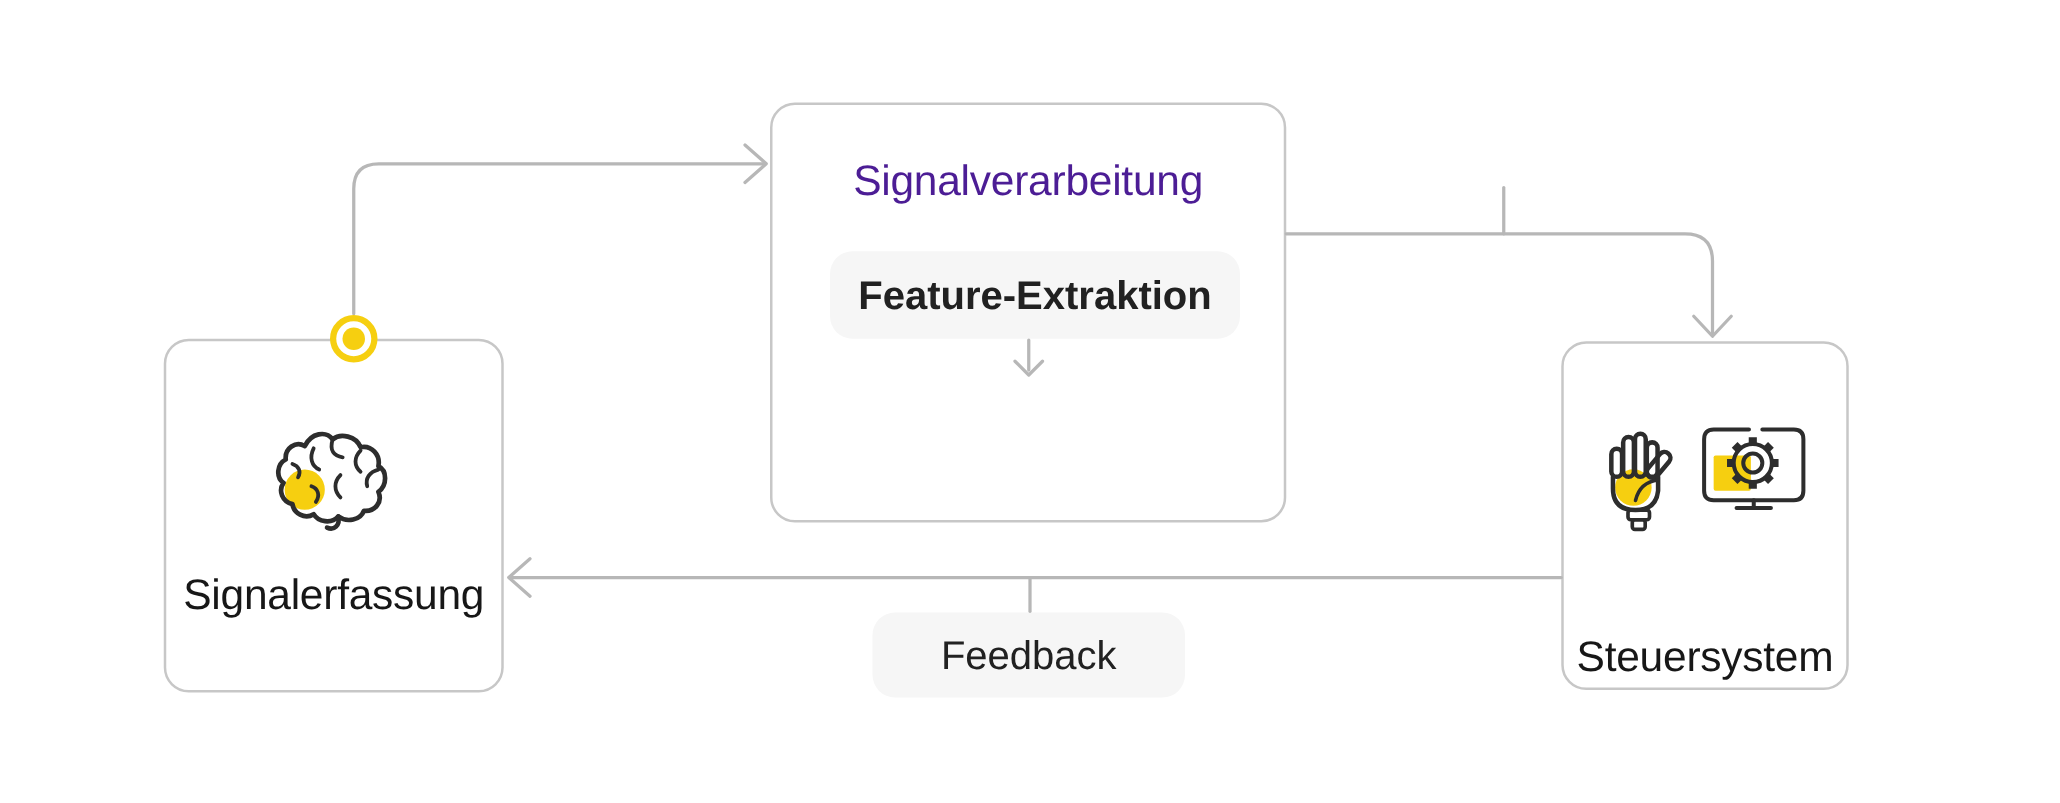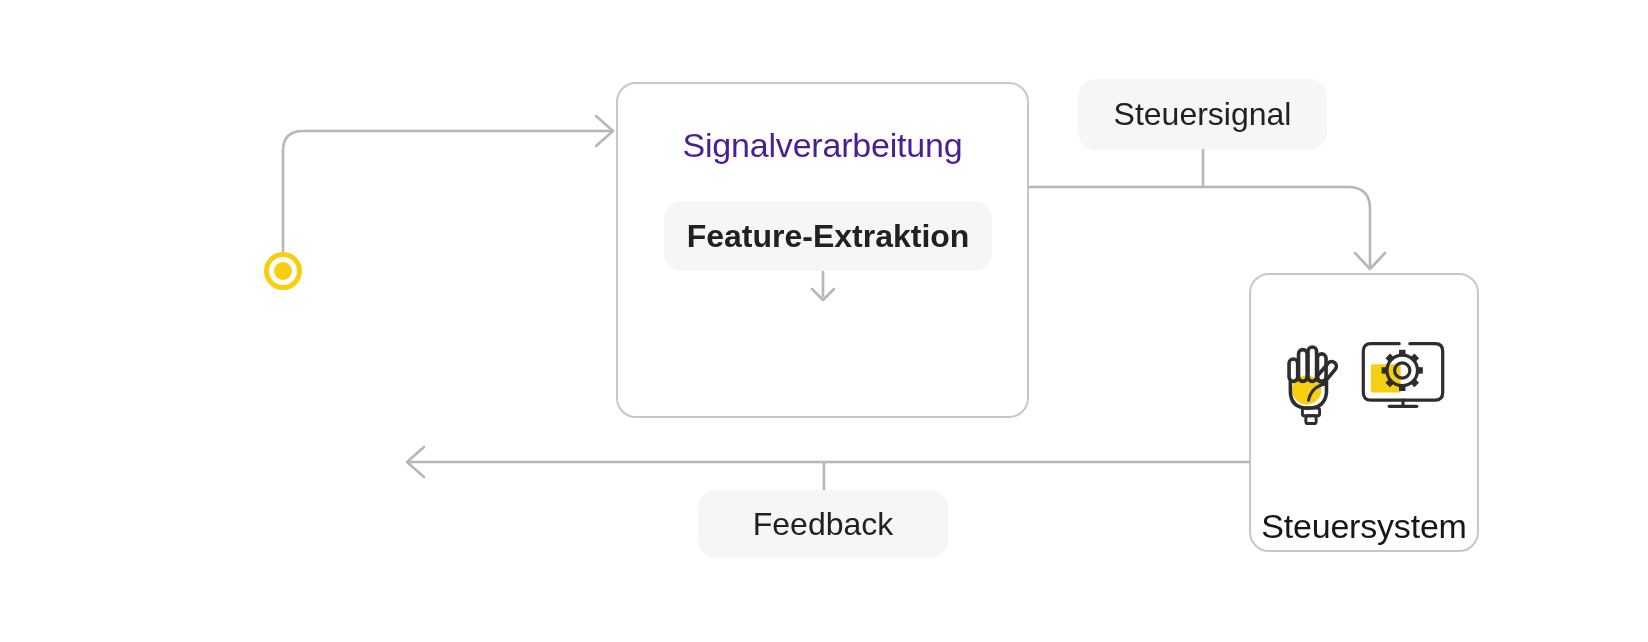--- a/index.html
+++ b/index.html
@@ -58,20 +58,37 @@
   svg .ln{stroke:#b7b7b7;stroke-width:2.6;fill:none;stroke-linecap:round;stroke-linejoin:round;}
   svg .art{stroke:#2d2d2d;stroke-width:4.2;fill:none;stroke-linecap:round;stroke-linejoin:round;}
   svg .art-thin{stroke:#2d2d2d;stroke-width:3.4;fill:none;stroke-linecap:round;stroke-linejoin:round;}
   svg .accent{fill:#f6cf10;stroke:none;}
 </style>
 </head>
 <body>
 
 <div class="canvas">
 
+  <div class="node" style="left:131px;top:271px;width:272px;height:283px;">
+    <div class="icon-wrap" style="top:60px;">
+      <svg width="100" height="96" viewBox="0 0 112 104">
+        <circle class="accent" cx="30" cy="64" r="18"></circle>
+        <path class="art" d="M30,25 C22,20 12,27 13,37 C5,41 4,53 11,58 C6,65 10,75 19,77 C20,85 30,91 38,86 C42,93 54,95 60,88 C68,94 80,91 83,83 C93,84 100,75 96,66 C104,60 104,47 96,43 C98,33 90,24 80,26 C76,16 62,13 55,19 C49,11 36,13 30,25 Z"></path>
+        <path class="art" d="M60,88 C62,96 56,101 50,98"></path>
+        <path class="art-thin" d="M38,27 C34,35 36,43 43,46"></path>
+        <path class="art-thin" d="M55,19 C52,29 56,34 64,35"></path>
+        <path class="art-thin" d="M80,29 C74,35 74,43 80,48"></path>
+        <path class="art-thin" d="M96,46 C88,48 84,54 86,61"></path>
+        <path class="art-thin" d="M62,51 C56,57 56,65 62,71"></path>
+        <path class="art-thin" d="M36,61 C42,63 44,69 40,75"></path>
+        <path class="art-thin" d="M19,41 C25,43 27,48 24,53"></path>
+      </svg>
+    </div>
+    <div class="node-label" style="top:184px;">Signalerfassung</div>
+  </div>
 
   <div class="node" style="left:616px;top:82px;width:413px;height:336px;">
     <div class="node-title" style="top:42px;">Signalverarbeitung</div>
     <div class="pill" style="left:46px;top:117px;width:328px;height:70px;font-weight:bold;">Feature-Extraktion</div>
   </div>
 
   <div class="node" style="left:1249px;top:273px;width:230px;height:279px;">
     <div class="icon-wrap" style="top:66px;gap:22px;">
       <span>
         <svg width="56" height="86" viewBox="0 0 64 100">
@@ -104,21 +121,20 @@
             <line x1="68.1" y1="23.9" x2="73" y2="19"></line>
           </g>
           <circle class="art" cx="54" cy="38" r="20" fill="#ffffff" fill-opacity="0"></circle>
           <circle class="art" cx="54" cy="38" r="10" fill="#ffffff"></circle>
         </svg>
       </span>
     </div>
     <div class="node-label" style="top:184px;margin-top:48px;">Steuersystem</div>
   </div>
 
-  <div class="pill" style="left:1078px;top:79px;width:249px;height:71px;">Steuersignal</div>
   <div class="pill" style="left:698px;top:490px;width:250px;height:68px;">Feedback</div>
 
   <svg class="connector-overlay" width="1648" height="642" viewBox="0 0 1648 642">
     <g>
       <path class="ln" d="M283,251 V151 Q283,131 303,131 H610"></path>
       <path class="ln" d="M596,116 L613,131 L596,146"></path>
     </g>
     <g>
       <path class="ln" d="M1029,187 H1348 Q1370,187 1370,209 V266"></path>
       <path class="ln" d="M1355,253 L1370,269 L1385,253"></path>

